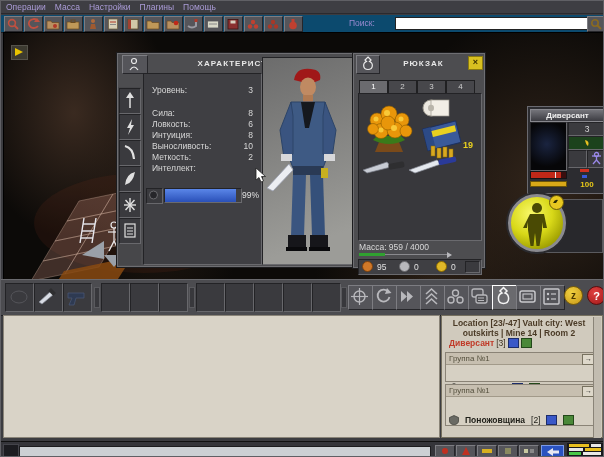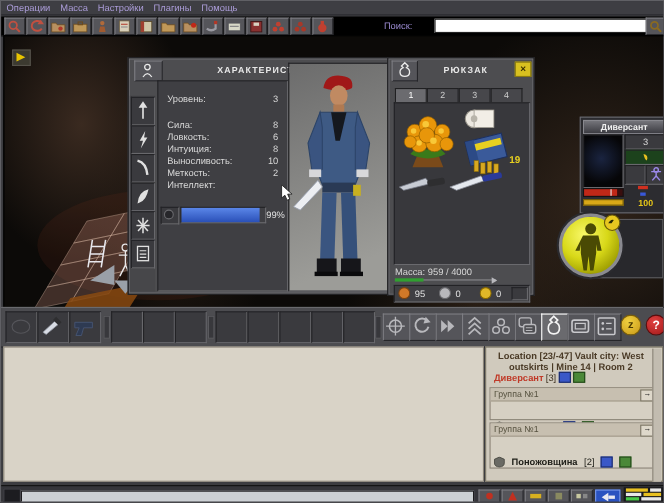--- a/index.html
+++ b/index.html
@@ -8,21 +8,21 @@
   .s{position:absolute;}
   .bevel{background:#55555a;border-top:1px solid #7d7d82;border-left:1px solid #7d7d82;
          border-right:1px solid #26262a;border-bottom:1px solid #26262a;}
   .bevel-in{background:#3f3f43;border-top:1px solid #232326;border-left:1px solid #232326;
             border-right:1px solid #6a6a6e;border-bottom:1px solid #6a6a6e;}
   
   #menubar{left:0;top:0;width:100%;height:13px;background:#3e3e43;border-bottom:1px solid #2a2a2e;
            display:flex;align-items:center;gap:9px;padding-left:5px;box-sizing:border-box;}
   .menu-item{font-size:8.5px;color:#ab9cd8;cursor:default;}
   
-  #toolbar{left:0;top:14px;width:100%;height:17px;background:#000000;border-bottom:1px solid #1f1f22;}
+  #toolbar{left:0;top:14px;width:100%;height:17px;background:#0c4a6e;border-bottom:1px solid #1f1f22;}
   .tbtn{position:absolute;top:1px;width:17px;height:14px;}
   .tbtn svg{position:absolute;left:1px;top:1px;}
   #search-label{left:348px;top:3px;font-size:8.5px;color:#9a8ad0;}
   #search-input{left:394px;top:2px;width:188px;height:11px;background:#fff;border:1px solid #222;
                 font-size:8px;padding:0 2px;}
   
   #viewport{left:2px;top:31px;width:600px;height:246px;
     background:
       radial-gradient(140px 180px at 70px 80px, #3a2a20 0%, rgba(20,14,10,0) 70%),
       radial-gradient(120px 200px at 160px 160px, #241a12 0%, rgba(0,0,0,0) 70%),

